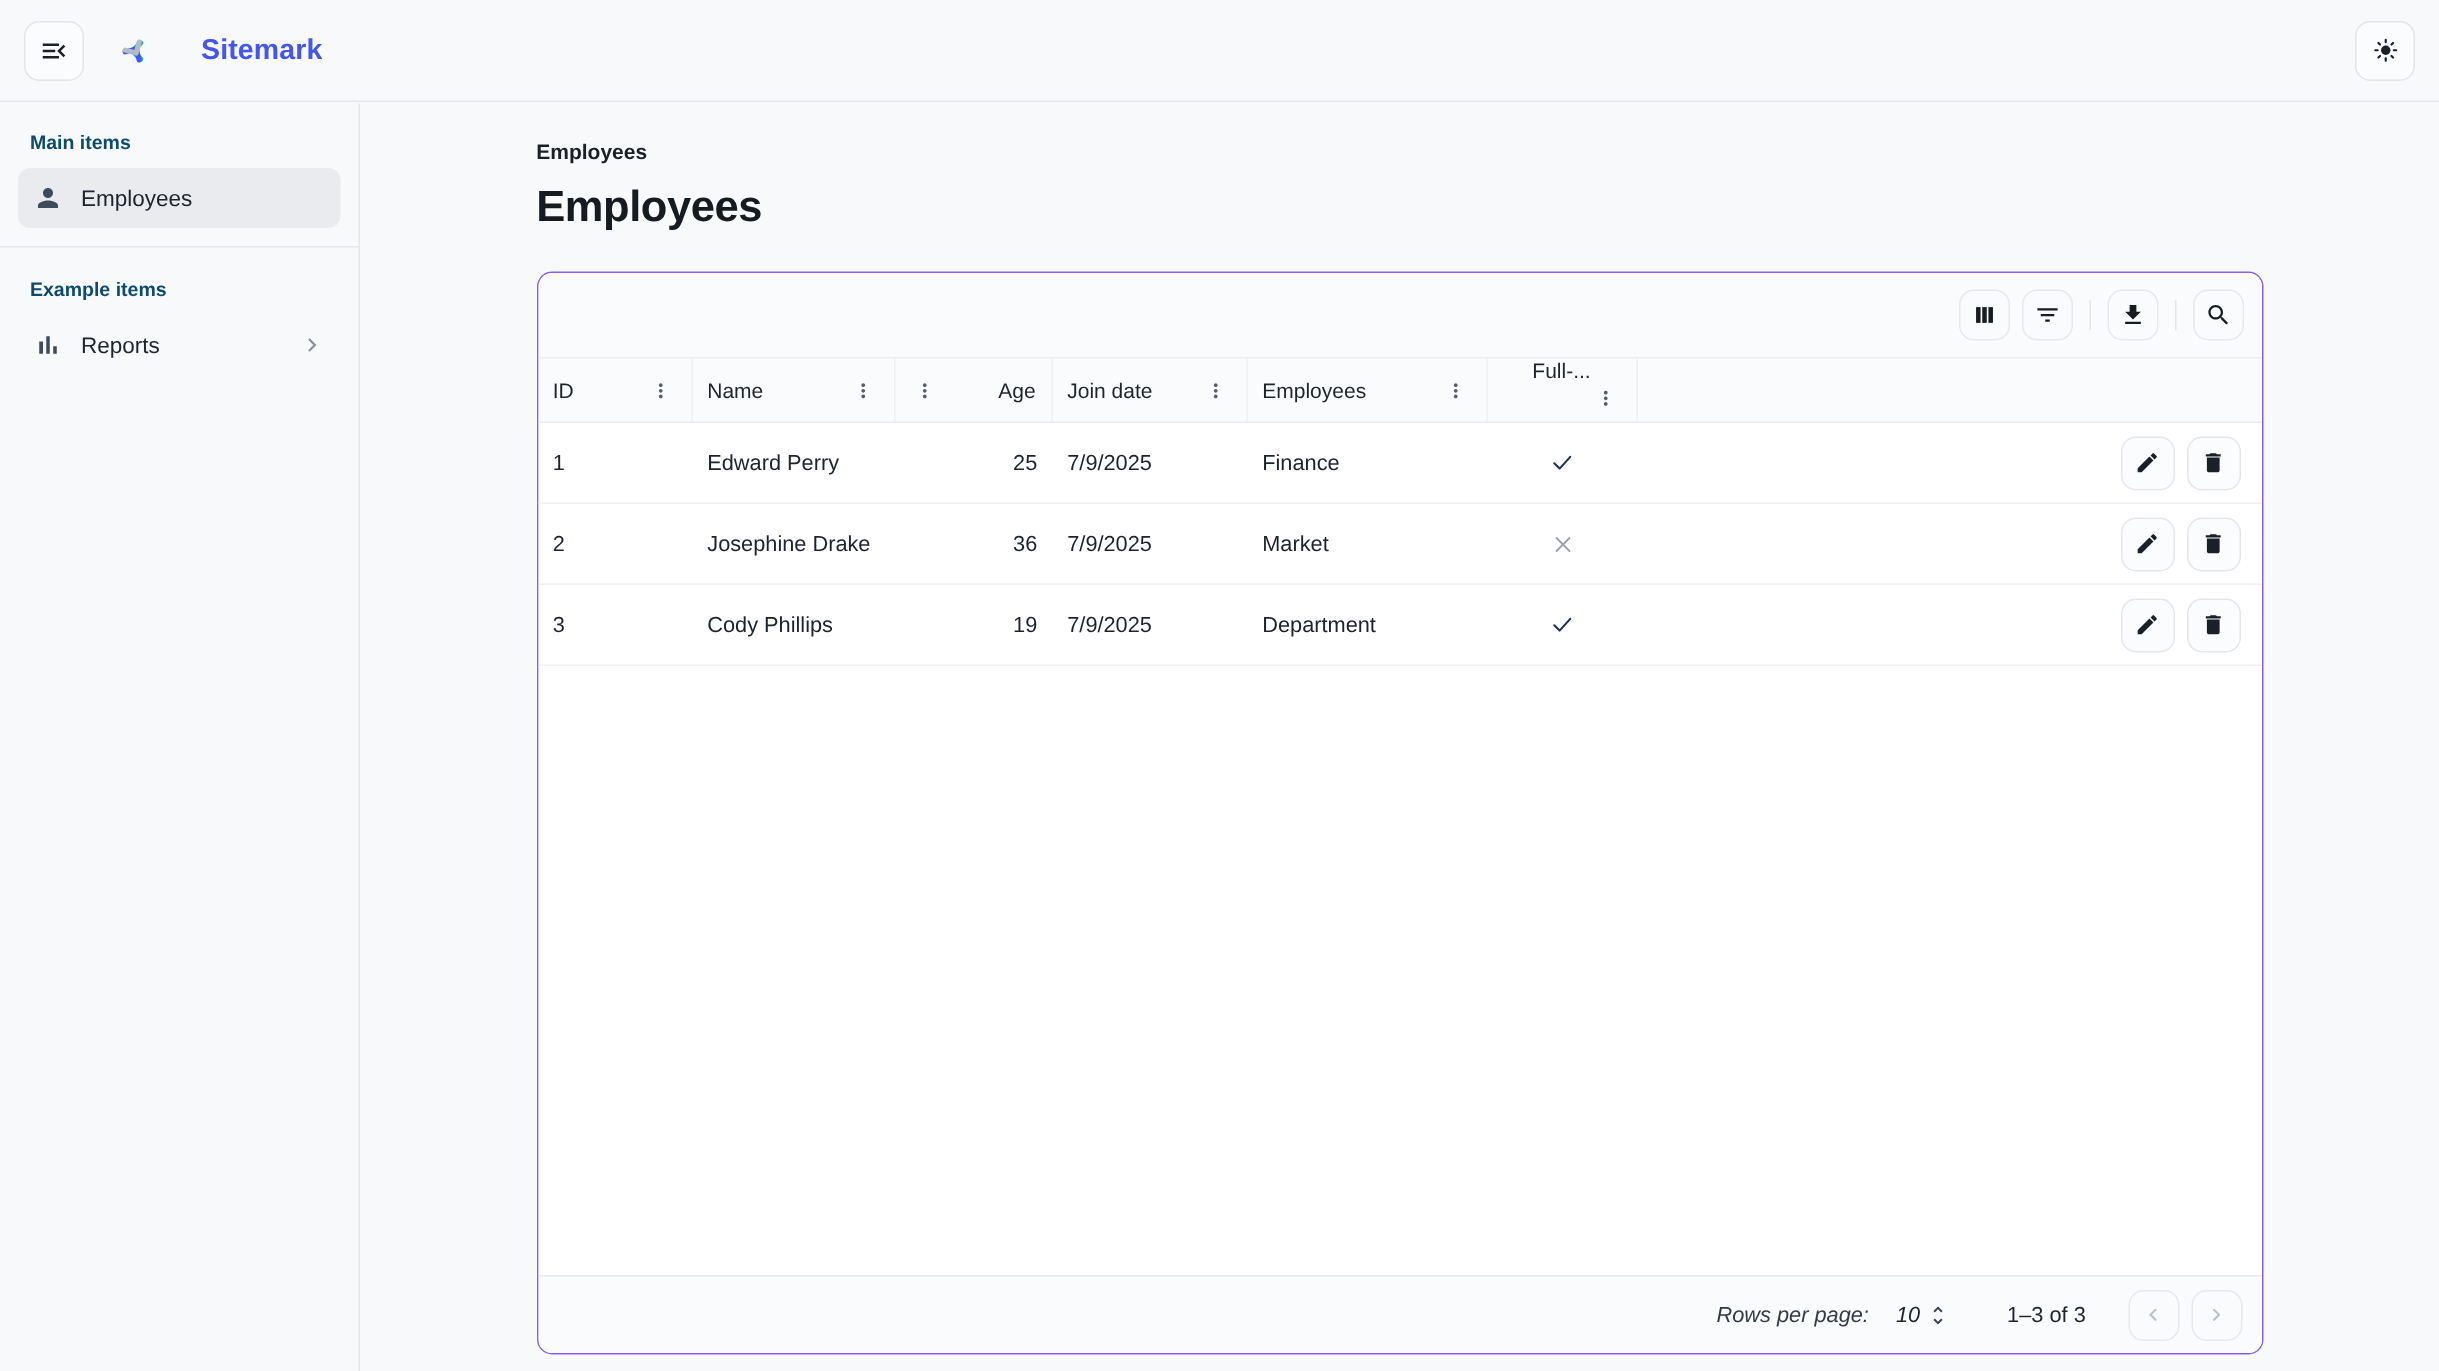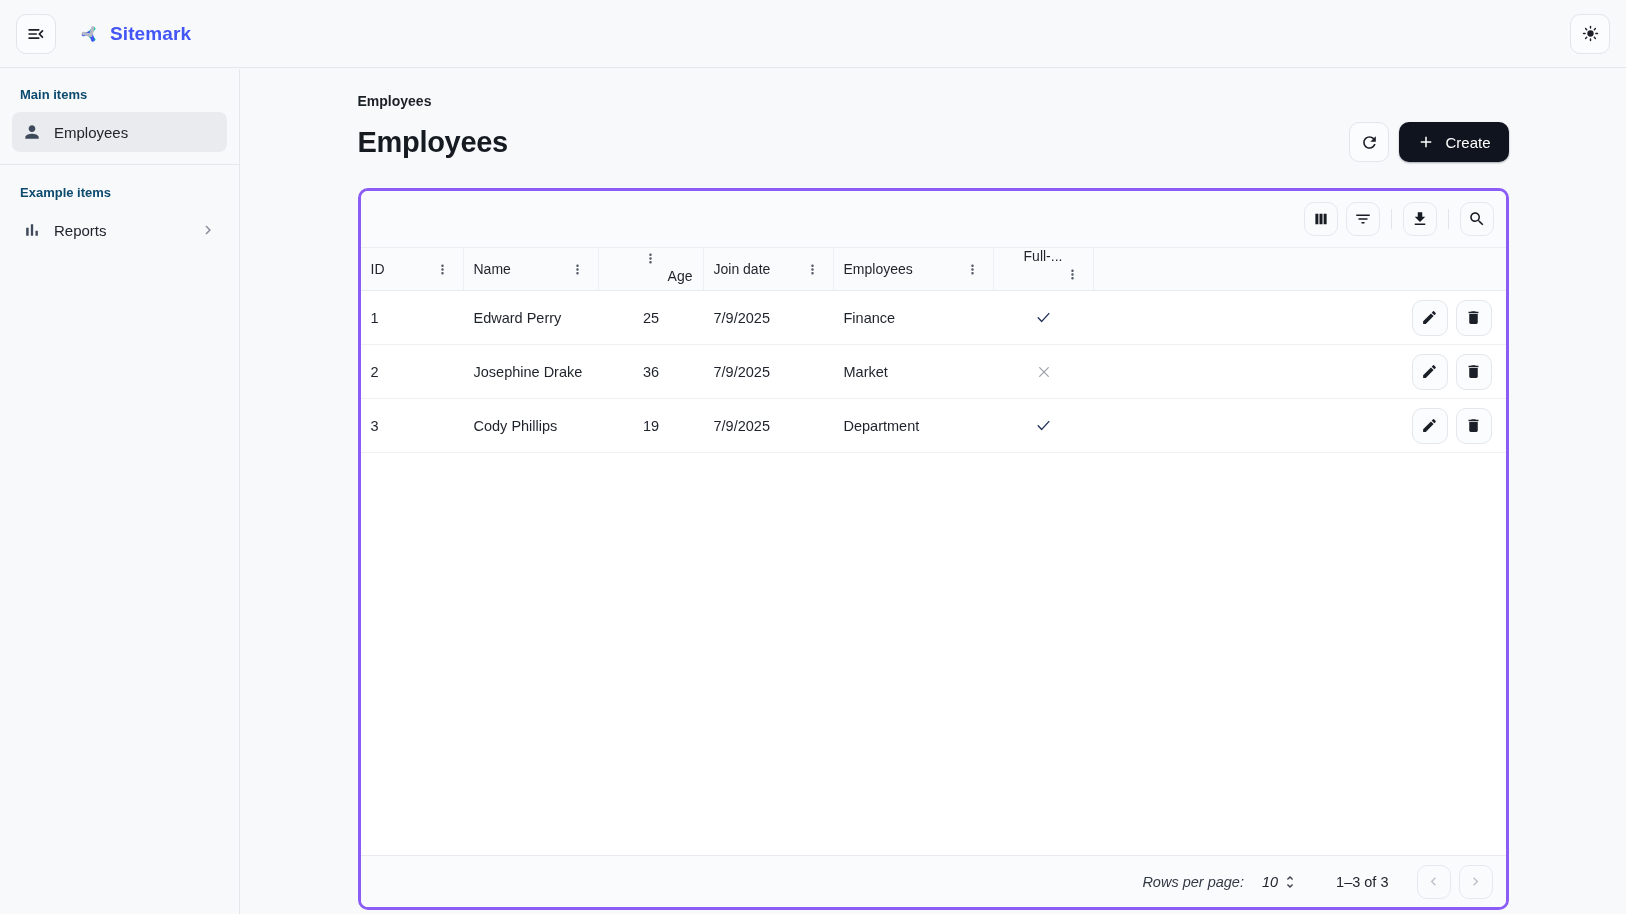--- a/index.html
+++ b/index.html
@@ -17,21 +17,21 @@
     height:68px; display:flex; align-items:center; justify-content:space-between;
     padding:0 16px; border-bottom:1px solid #e4e7ec; background:#f8f9fb;
   }
   .hdr-left { display:flex; align-items:center; gap:22px; }
   .icon-btn {
     width:40px; height:40px; display:flex; align-items:center; justify-content:center;
     border:1px solid #e2e5ea; border-radius:10px; background:#fbfcfe; color:#1b1f27;
     cursor:pointer;
   }
   .brand { display:flex; align-items:center; gap:8px; }
-  .brand-text { font-size:19px; font-weight:800; color:#4355f5; letter-spacing:.1px; }
+  .brand-text { font-size:19px; font-weight:800; color:#4355f5; letter-spacing:.1px;margin-left:24px; }
 
   
   .sidebar {
     position:absolute; top:69px; left:0; bottom:0; width:240px;
     border-right:1px solid #e4e7ec; background:#f8f9fb; padding:10px 12px;
   }
   .caption { font-size:13px; font-weight:700; color:#0c4a6e; padding:8px 8px 10px; }
   .nav-item {
     height:40px; display:flex; align-items:center; gap:12px; padding:0 10px;
     border-radius:8px; font-size:15px; color:#20252d; cursor:pointer;
@@ -55,21 +55,21 @@
   }
   .btn-create {
     height:40px; padding:0 18px; border:none; border-radius:10px;
     background:#0f141e; color:#ffffff; font-size:15px; font-weight:500;
     display:flex; align-items:center; gap:10px; cursor:pointer;
     box-shadow:0 1px 2px rgba(10,15,25,.35); font-family:inherit;
   }
 
   
   .card {
-    height:722px; background:#ffffff; border:3px solid #8b5cf6; border-radius:10px;
+    height:722px; background:#ffffff; border:1px solid #8b5cf6; border-radius:10px;
     display:flex; flex-direction:column; overflow:hidden;
   }
   .gtoolbar {
     background:#fafbfd; padding:11px 12px; display:flex; align-items:center;
     justify-content:flex-end; gap:8px;
   }
   .tb-btn {
     width:34px; height:34px; border:1px solid #e5e8ee; border-radius:10px;
     background:transparent; color:#171b22; display:flex; align-items:center;
     justify-content:center; cursor:pointer;
@@ -88,21 +88,21 @@
     align-items:center; justify-content:center; width:20px; height:20px;
     cursor:pointer; padding:0;
   }
   .hcell .kebab { margin-left:auto; }
   .hcell.age-col .kebab { margin-left:0; }
   .hcell.age-col .hlabel { margin-left:auto; }
   .hspacer { flex:1; border-right:none; }
 
   .c-id { width:103px; }
   .c-name { width:135px; }
-  .c-age { width:105px;flex-direction:column; }
+  .c-age { width:105px; }
   .c-join { width:130px; }
   .c-dept { width:160px; }
   .c-full { width:100px;flex-direction:column; }
 
   .grow {
     display:flex; align-items:center; height:54px; border-bottom:1px solid #eef0f3;
     font-size:14.5px; color:#1e222a; background:#fff;
   }
   .cell { padding:0 10px; display:flex; align-items:center; overflow:hidden; }
   .cell.num { justify-content:flex-end; }
@@ -204,37 +204,20 @@
     </div>
 
   </nav>
 
   <main class="main">
     <div class="content">
       <div class="crumb">Employees</div>
 
       <div class="title-row">
         <h1 class="page-title">Employees</h1>
-        <div class="title-actions">
-          <button class="btn-refresh">
-            <span>
-              <svg width="19" height="19" viewBox="0 0 24 24" fill="currentColor">
-                  <path d="M17.65 6.35C16.2 4.9 14.21 4 12 4c-4.42 0-7.99 3.58-7.99 8s3.57 8 7.99 8c3.73 0 6.84-2.55 7.73-6h-2.08c-.82 2.33-3.04 4-5.65 4-3.31 0-6-2.69-6-6s2.69-6 6-6c1.66 0 3.14.69 4.22 1.78L13 11h7V4l-2.35 2.35z"></path>
-                </svg>
-            </span>
-          </button>
-          <button class="btn-create">
-            <span>
-              <svg width="18" height="18" viewBox="0 0 24 24" fill="currentColor">
-                  <path d="M19 13h-6v6h-2v-6H5v-2h6V5h2v6h6v2z"></path>
-                </svg>
-            </span>
-            <span>Create</span>
-          </button>
-        </div>
       </div>
 
       <section class="card">
 
         <div class="gtoolbar">
           <button class="tb-btn">
             <span>
               <svg width="18" height="18" viewBox="0 0 24 24" fill="currentColor">
                   <rect x="4.5" y="5" width="4" height="14"></rect>
                   <rect x="10" y="5" width="4" height="14"></rect>

